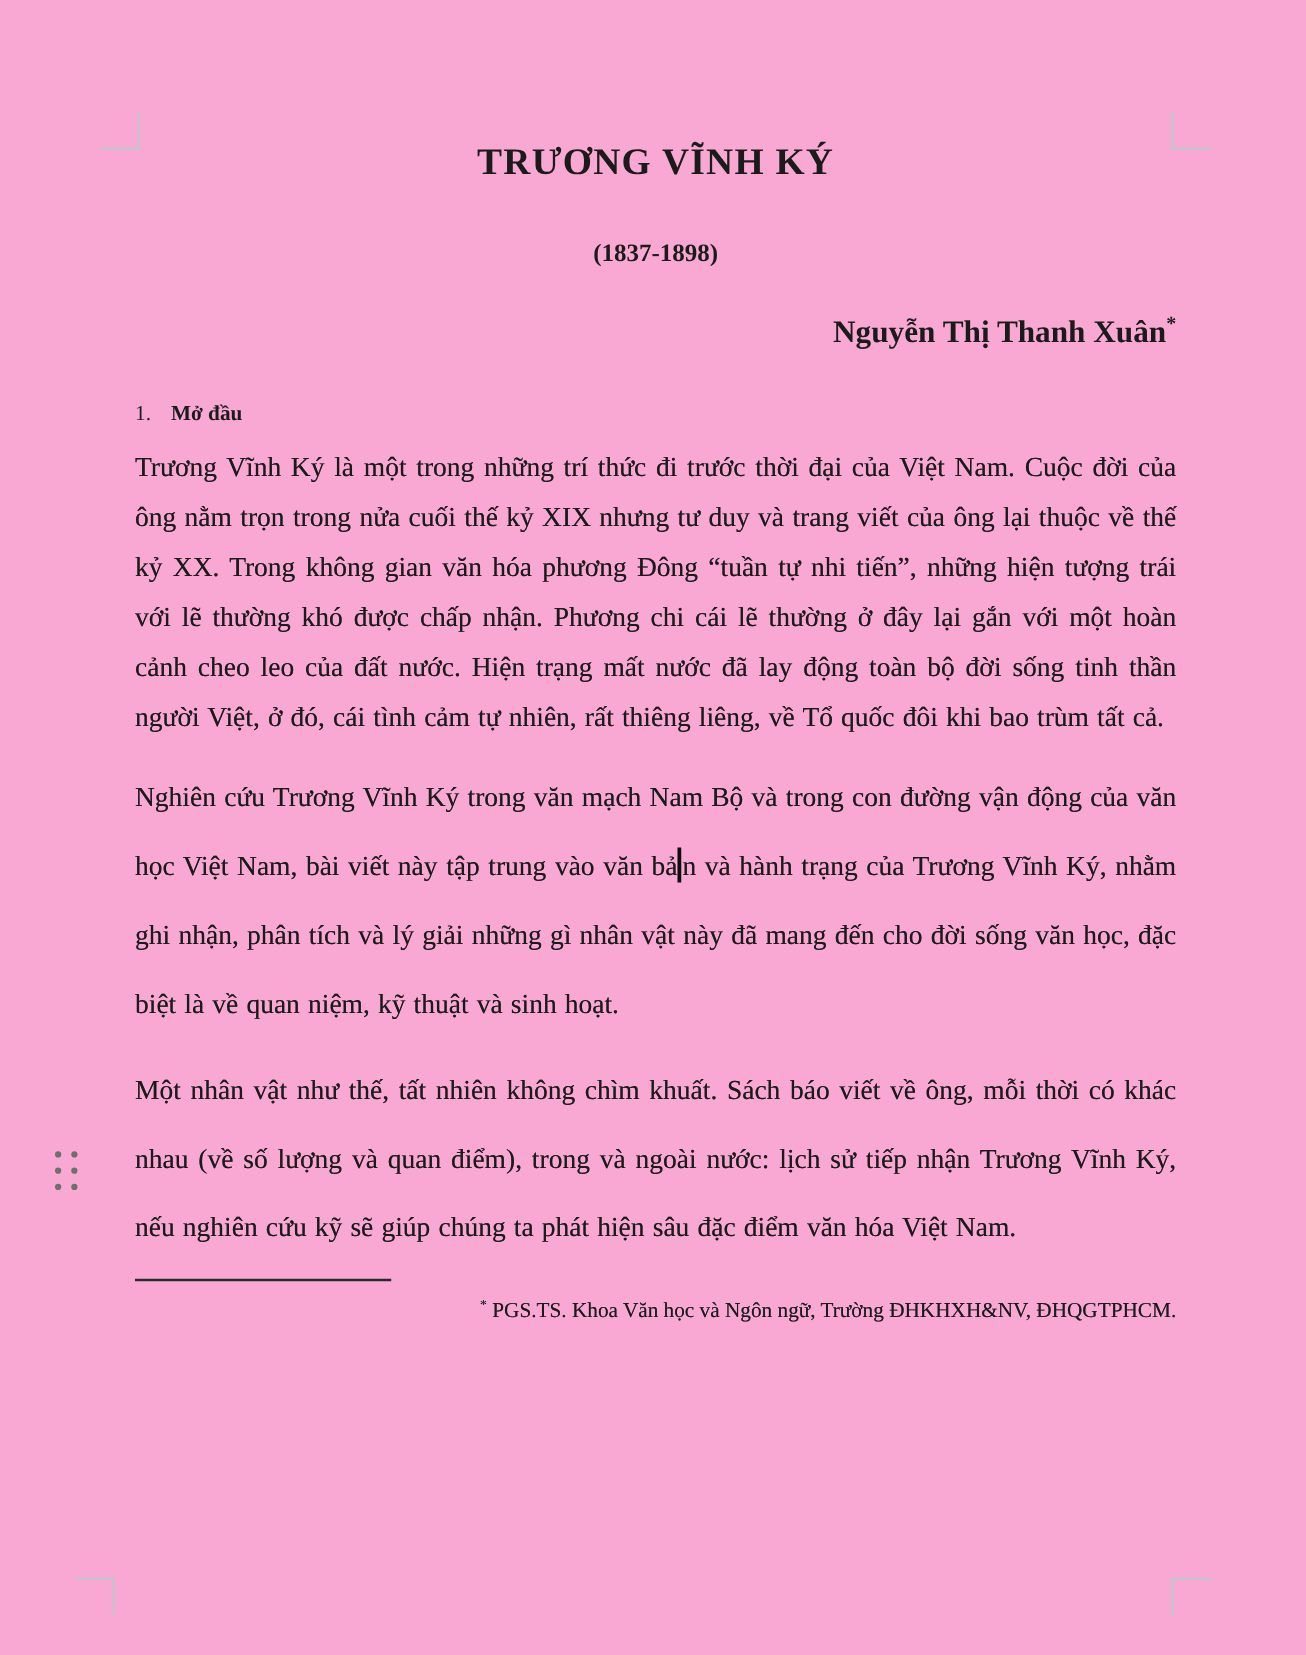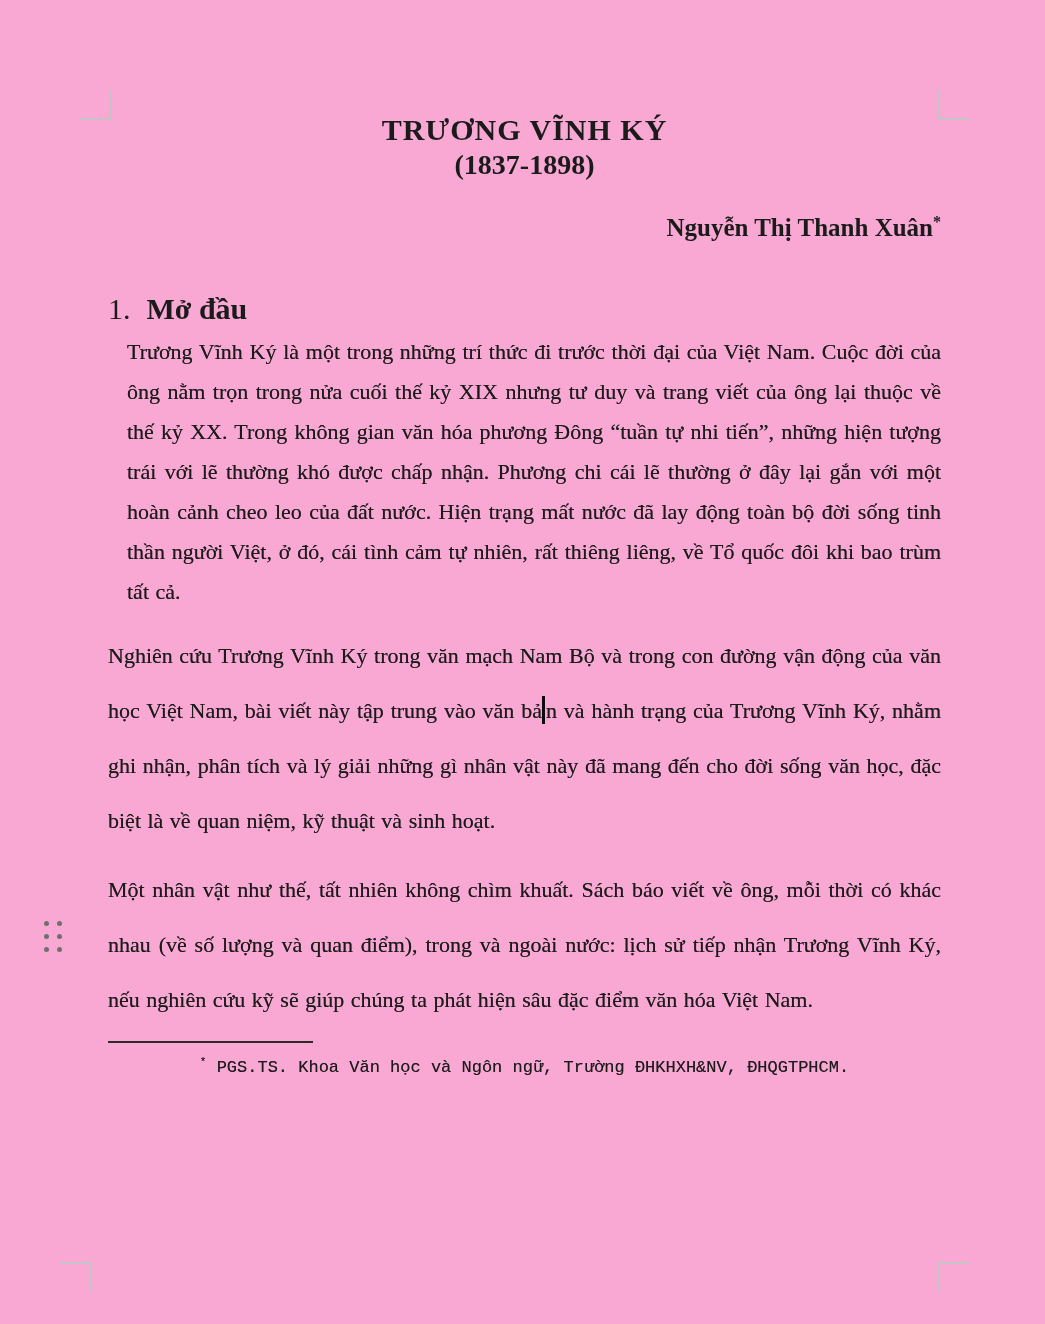--- a/index.html
+++ b/index.html
@@ -59,52 +59,53 @@
   }
   .doc-title {
     margin: 112px 0 0 0;
     font-size: 30px;
     line-height: 36px;
     font-weight: bold;
     text-align: center;
     letter-spacing: 1px;
   }
   .doc-years {
-    font-size: 28px;
+    margin-top: 38px;
+    font-size: 20px;
     line-height: 34px;
     font-weight: bold;
     text-align: center;
   }
   .doc-author {
     margin-top: 26px;
     font-size: 25px;
     line-height: 28px;
     font-weight: bold;
     text-align: right;
   }
   .doc-author sup { font-size: 16px; }
 
   .sec-heading {
-    margin-top: 52px;
-    font-size: 30px;
+    margin-top: 36px;
+    font-size: 17px;
     line-height: 30px;
   }
   .sec-heading .num { font-weight: normal; margin-right: 16px; }
   .sec-heading .htext { font-weight: bold; }
 
   .body-text {
     margin: 0;
     font-size: 22px;
     text-align: justify;
     text-justify: inter-word;
     word-spacing: 1px;
     text-shadow: 0 0 0.5px rgba(20,20,20,0.65);
     cursor: text;
   }
-  .p1 { margin-top: 8px;  line-height: 40px; margin-left: 19px; }
+  .p1 { margin-top: 8px;  line-height: 40px; }
   .p2 { margin-top: 14px; line-height: 55px; }
   .p3 { margin-top: 16px; line-height: 55px; }
   .p4 { margin-top: 12px; line-height: 53px; }
 
   .caret {
     display: inline-block;
     width: 3px;
     height: 28px;
     background: #0d0d0d;
     vertical-align: -6px;
@@ -113,23 +114,22 @@
 
   .fn-sep {
     margin-top: 14px;
     width: 205px;
     border-top: 2px solid #2a2a2a;
   }
   .footnote {
     margin-top: 8px;
     font-size: 17px;
     line-height: 22px;
-    text-align: center;
+    text-align: right;
     text-shadow: 0 0 0.4px rgba(20,20,20,0.6);
-    font-family: Liberation Mono, monospace;
   }
   .footnote sup { font-size: 11px; }
 </style>
 </head>
 <body>
 
 <div class="page">
 
   <div class="crop tl"></div>
   <div class="crop tr"></div>

